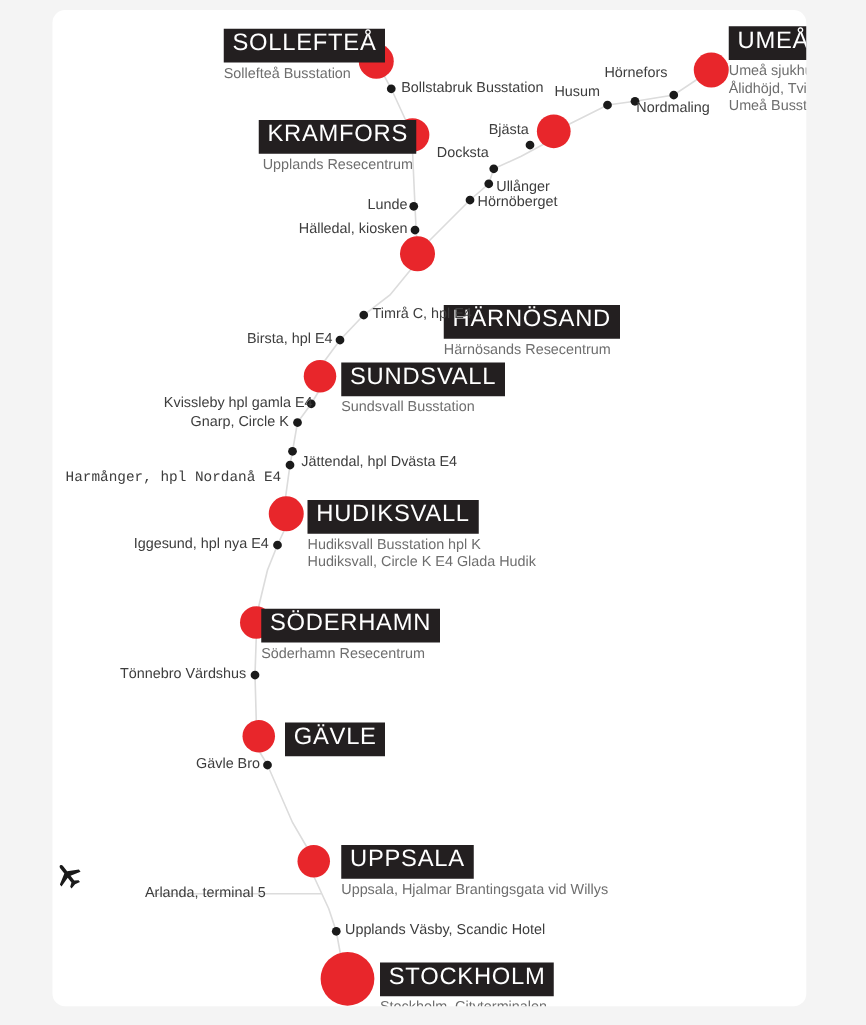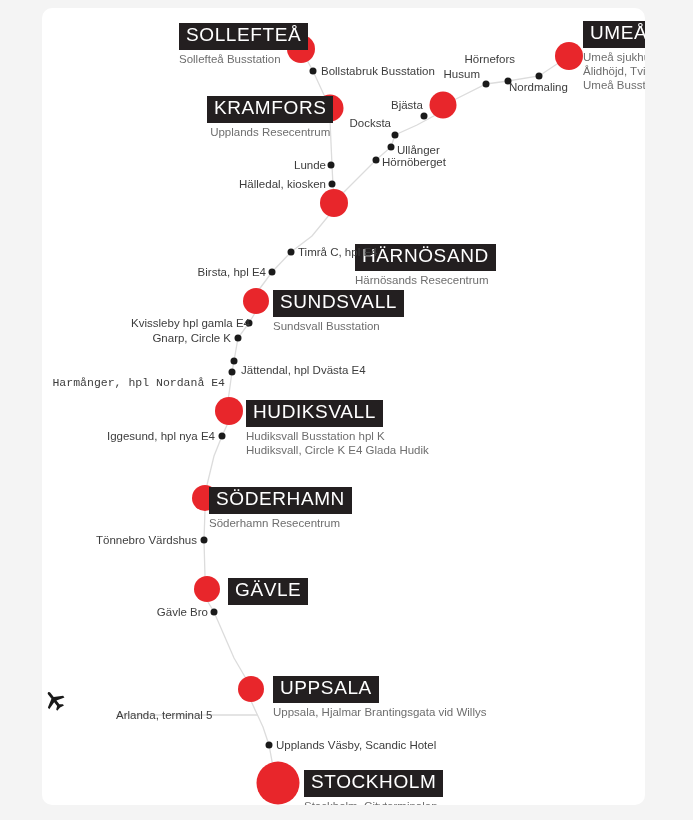--- a/index.html
+++ b/index.html
@@ -195,21 +195,21 @@
   <div class="stopdot" style="left:207px; top:315px;"></div>
   <div class="stopdot" style="left:196px; top:330px;"></div>
   <div class="stopdot" style="left:192px; top:353px;"></div>
   <div class="stopdot" style="left:190px; top:364px;"></div>
   <div class="stopdot" style="left:180px; top:428px;"></div>
   <div class="stopdot" style="left:162px; top:532px;"></div>
   <div class="stopdot" style="left:172px; top:604px;"></div>
   <div class="stopdot" style="left:227px; top:737px;"></div>
 
   <div class="stop-label right" style="left:279px; top:63px;">Bollstabruk Busstation</div>
-  <div class="stop-label left" style="left:473px; top:51px;padding-left:16px;">Hörnefors</div>
+  <div class="stop-label left" style="left:492px; top:51px;padding-left:16px;">Hörnefors</div>
   <div class="stop-label right" style="left:467px; top:79px;">Nordmaling</div>
   <div class="stop-label left" style="left:438px; top:66px;">Husum</div>
   <div class="stop-label right" style="left:349px; top:97px;">Bjästa</div>
   <div class="stop-label left" style="left:349px; top:115px;">Docksta</div>
   <div class="stop-label right" style="left:355px; top:142px;">Ullånger</div>
   <div class="stop-label right" style="left:340px; top:154px;">Hörnöberget</div>
   <div class="stop-label left" style="left:284px; top:157px;">Lunde</div>
   <div class="stop-label left" style="left:284px; top:176px;">Hälledal, kiosken</div>
   <div class="stop-label right" style="left:256px; top:244px;">Timrå C, hpl E4</div>
   <div class="stop-label left" style="left:224px; top:264px;">Birsta, hpl E4</div>

